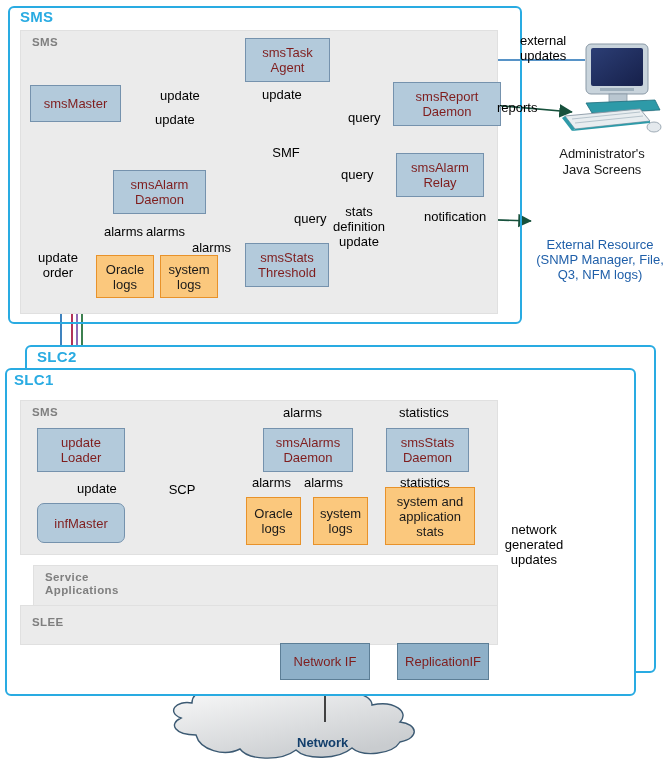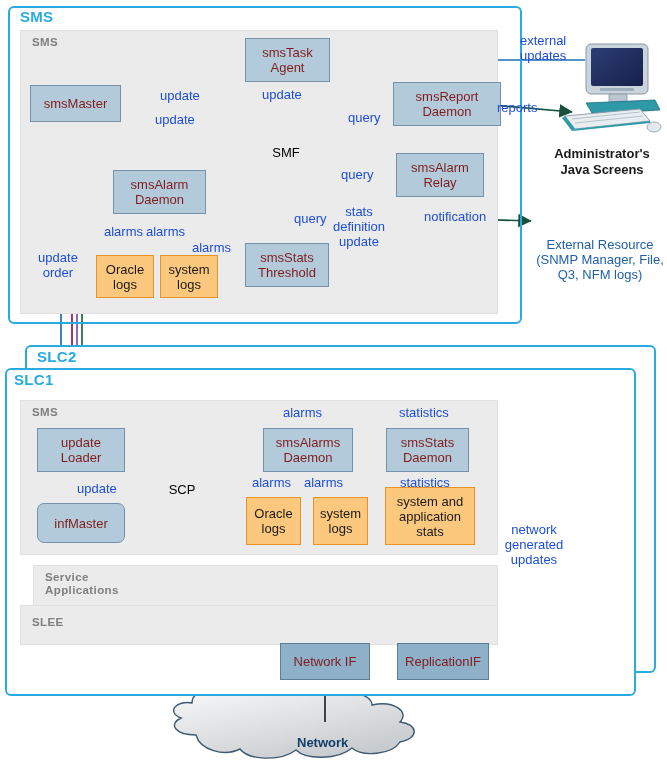--- a/index.html
+++ b/index.html
@@ -21,21 +21,21 @@
   
   .pbox{background:#B3CADB;border:1px solid #7592AD;display:flex;align-items:center;
         justify-content:center;text-align:center;font-size:13px;color:#7f1d1d;line-height:15px;}
   .pbox.dark{background:#8EB0C8;border:1px solid #5C7E96;}
 
   
   .obox{background:#FBC87D;border:1px solid #E8922A;display:flex;align-items:center;
         justify-content:center;text-align:center;font-size:13px;color:#1a1a1a;line-height:15px;}
 
   
-  .lbl{position:absolute;font-size:13px;color:#1d4ed8;line-height:15px;text-align:center;white-space:nowrap;}
+  .lbl{position:absolute;font-size:13px;color:#000000;line-height:15px;text-align:center;white-space:nowrap;}
 
   .bluelbl{position:absolute;font-size:13px;color:#1F5FA9;line-height:15px;text-align:center;}
   .caption{position:absolute;font-size:13px;color:#1a1a1a;line-height:16px;text-align:center;}
 
   .netlabel{position:absolute;font-size:13px;font-weight:bold;color:#123E6B;}
 </style>
 </head>
 <body>
 
 <div id="root">
@@ -314,21 +314,21 @@
   <div class="lbl" style="left:304px;top:475px;">alarms</div>
   <div class="lbl" style="left:400px;top:475px;">statistics</div>
   <div class="lbl" style="left:77px;top:481px;">update</div>
 
   <div class="lbl" style="left:503px;top:522px;width:62px;">
     <div>network</div>
     <div>generated</div>
     <div>updates</div>
   </div>
 
-  <div class="caption" style="left:540px;top:146px;width:124px;font-weight:bold;">
+  <div class="caption" style="left:540px;top:146px;width:124px;">
     <div>Administrator's</div>
     <div>Java Screens</div>
   </div>
 
   <div class="bluelbl" style="left:535px;top:204px;width:130px;margin-top:33px;">
     <div>External Resource</div>
     <div>(SNMP Manager, File,</div>
     <div>Q3, NFM logs)</div>
   </div>
 

